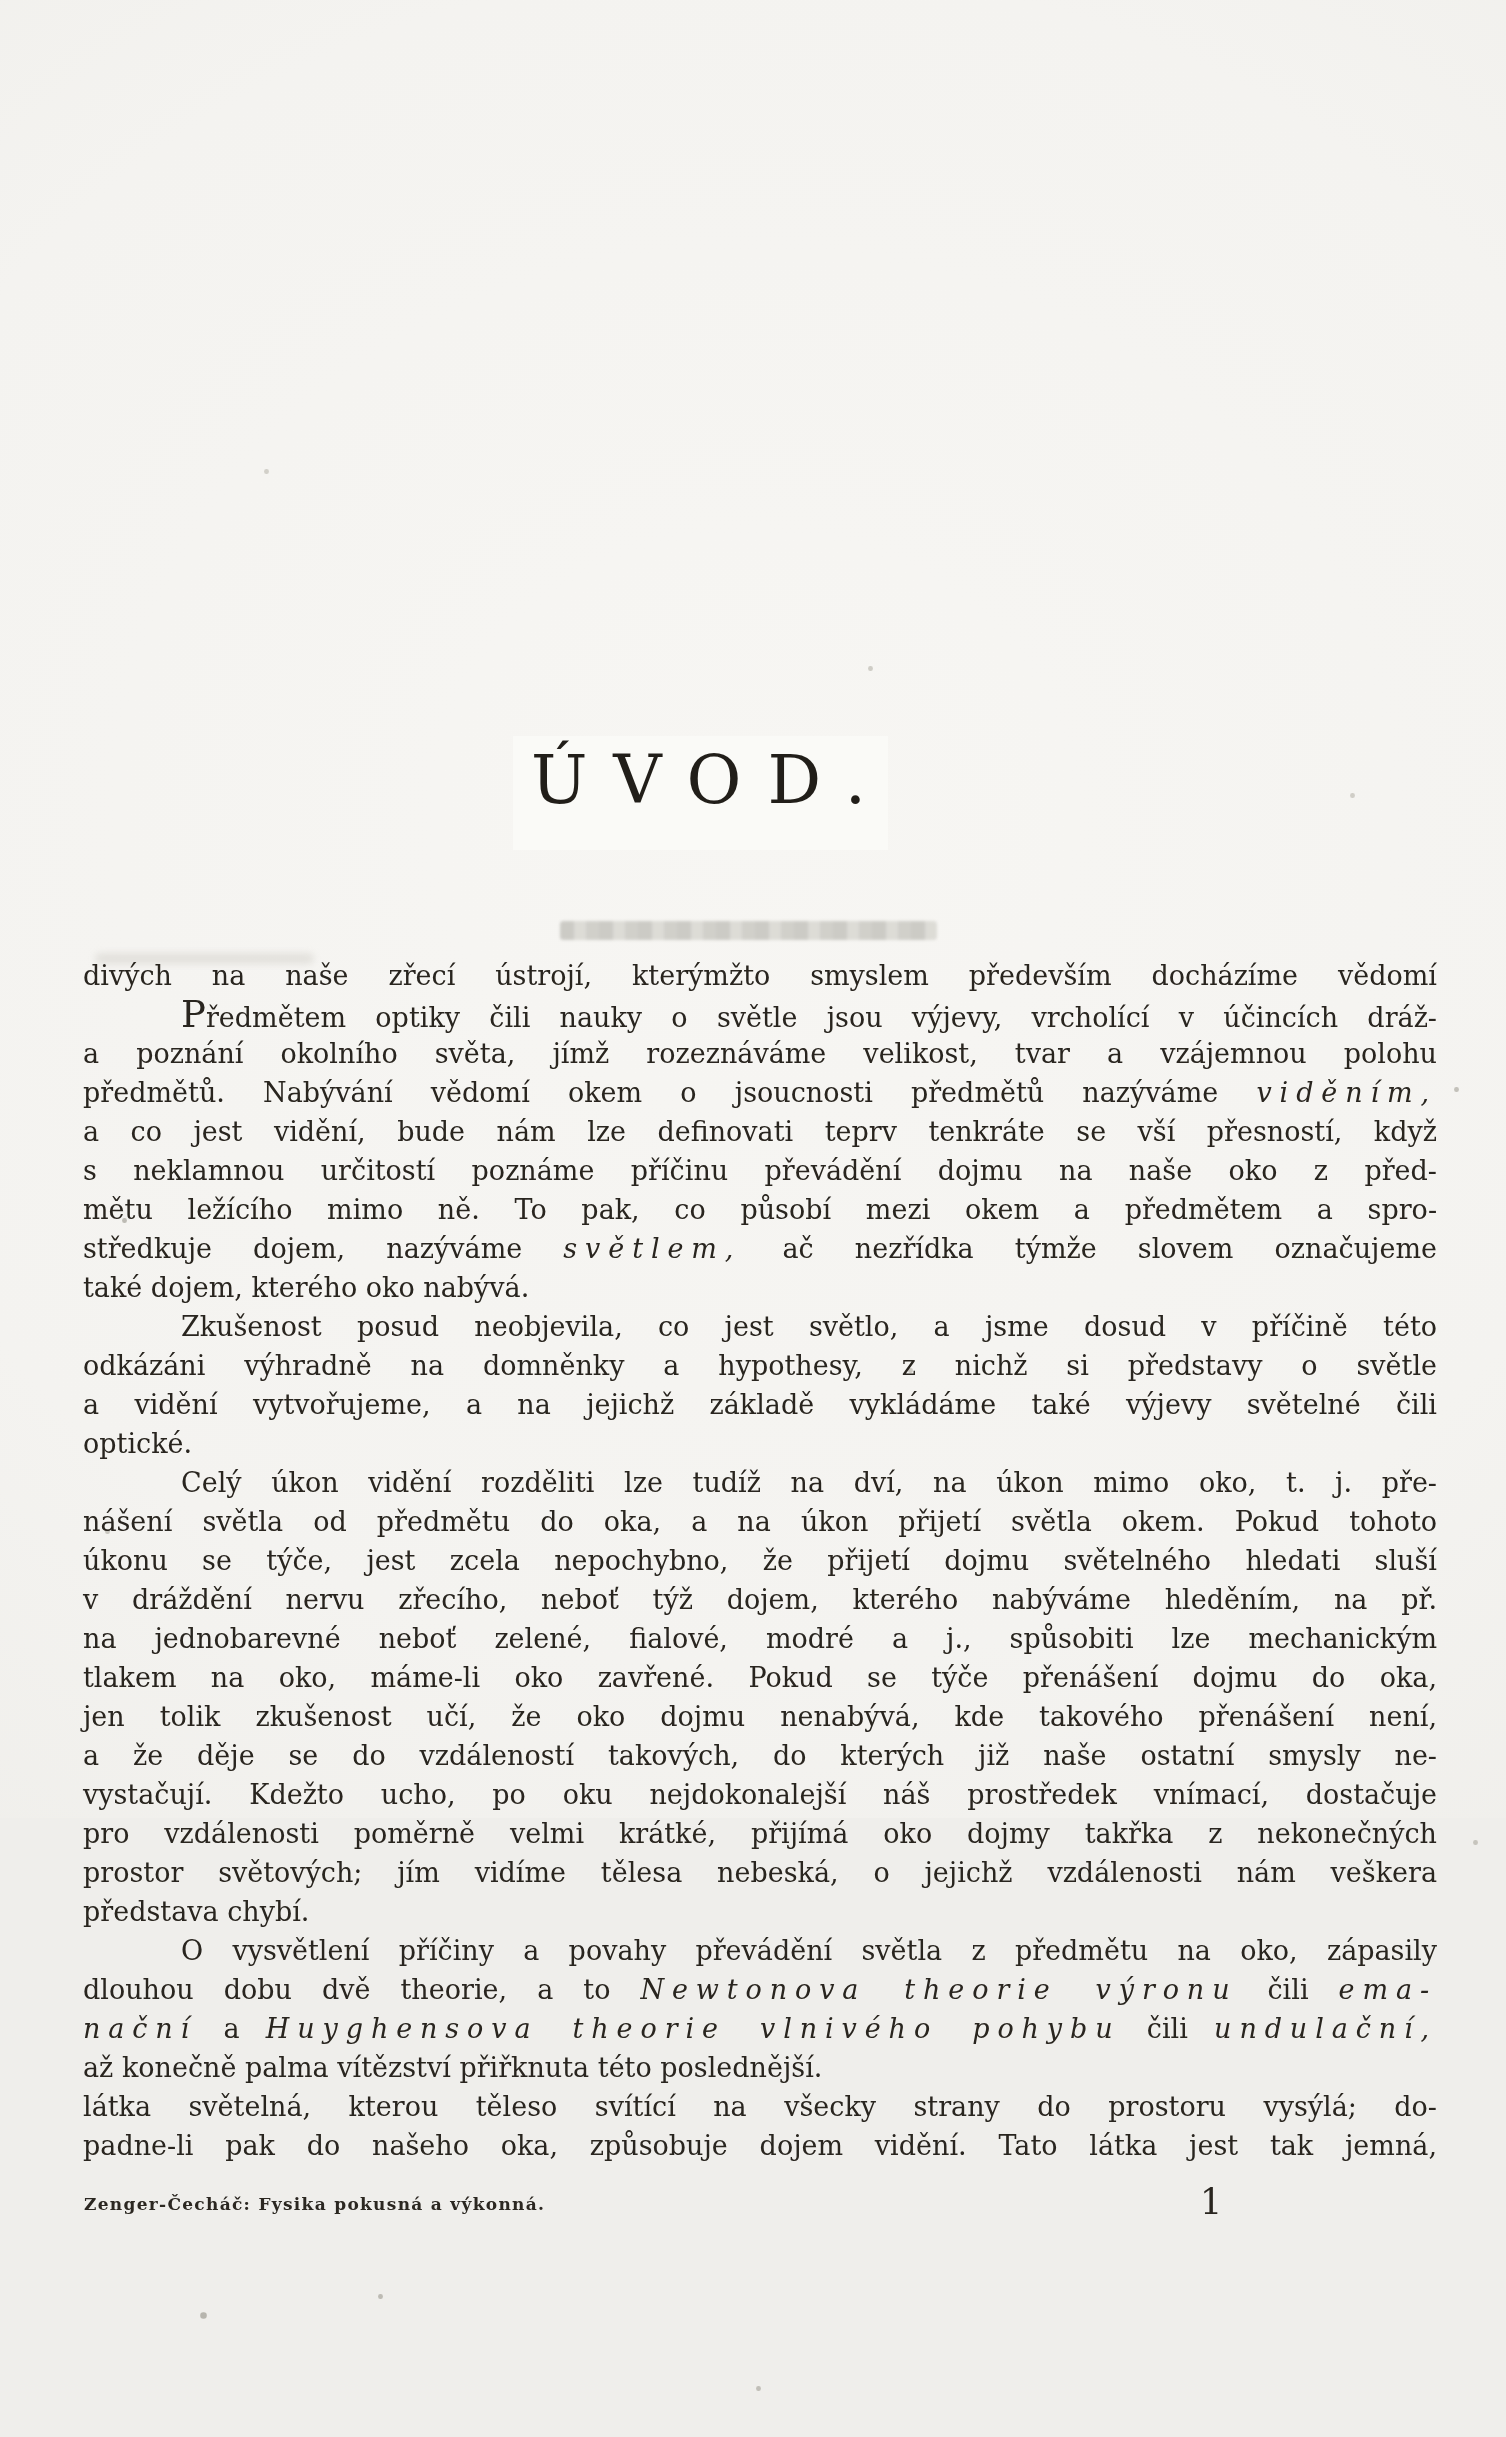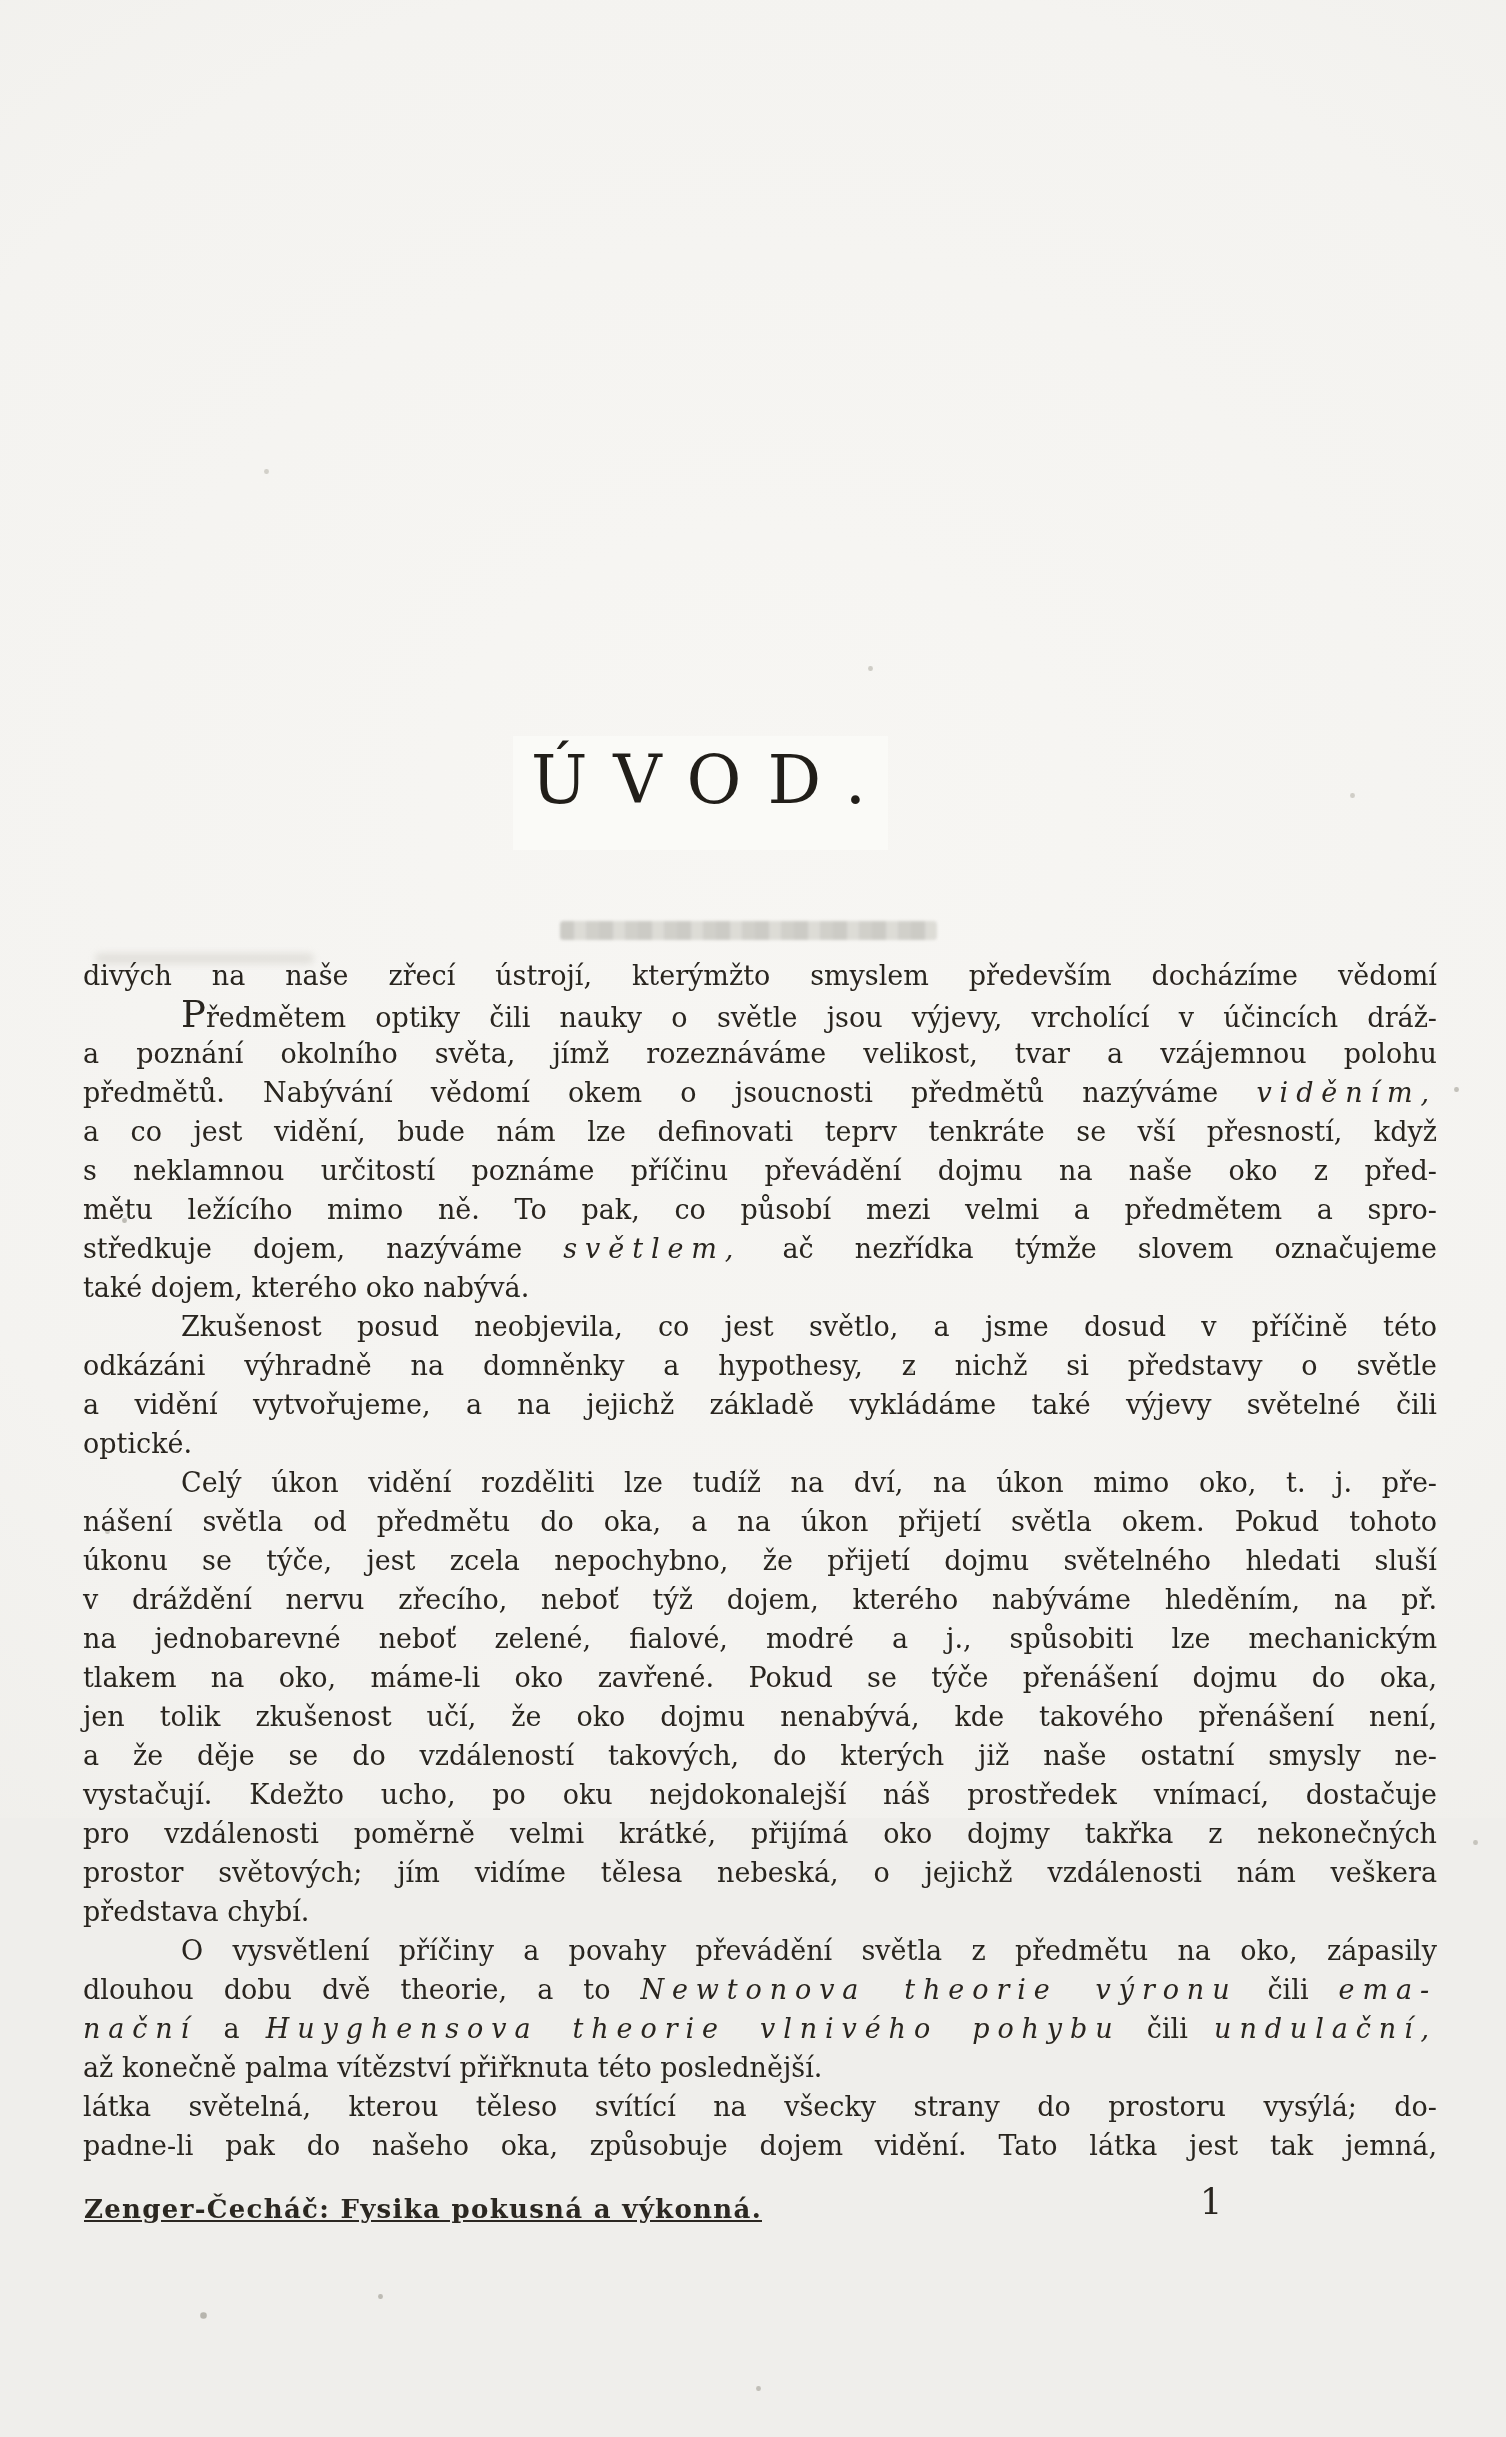--- a/index.html
+++ b/index.html
@@ -63,23 +63,22 @@
     text-align-last:justify;
     white-space:normal;
   }
   .line.end{text-align-last:left;}
   .line.indent{text-indent:98px;}
   .sp{letter-spacing:7.9px;font-style:italic;}
   .init{font-size:37px;}
   
   .footer-sig{
     position:absolute;left:84px;top:2194px;
-    font-size:26px;font-weight:bold;letter-spacing:1.3px;
+    font-size:17px;font-weight:bold;letter-spacing:1.3px;
     color:#2b2721;
-    text-decoration:underline;
   }
   .page-num{
     position:absolute;left:1200px;top:2182px;
     font-size:35px;color:#29251f;
   }
 </style>
 </head>
 <body>
 
 <div class="page">
@@ -92,21 +91,21 @@
   <div class="speckles"></div>
 
   <div class="body-text">
       <div>
         <div class="line">divých na naše zřecí ústrojí, kterýmžto smyslem především docházíme vědomí</div>
         <div class="line indent"><span class="init">P</span>ředmětem optiky čili nauky o světle jsou výjevy, vrcholící v účincích dráž-</div>
         <div class="line">a poznání okolního světa, jímž rozeznáváme velikost, tvar a vzájemnou polohu</div>
         <div class="line">předmětů. Nabývání vědomí okem o jsoucnosti předmětů nazýváme <span class="sp">viděním,</span></div>
         <div class="line">a co jest vidění, bude nám lze definovati teprv tenkráte se vší přesností, když</div>
         <div class="line">s neklamnou určitostí poznáme příčinu převádění dojmu na naše oko z před-</div>
-        <div class="line">mětu ležícího mimo ně. To pak, co působí mezi velmi a předmětem a spro-</div>
+        <div class="line">mětu ležícího mimo ně. To pak, co působí mezi okem a předmětem a spro-</div>
         <div class="line">středkuje dojem, nazýváme <span class="sp">světlem,</span> ač nezřídka týmže slovem označujeme</div>
         <div class="line end">také dojem, kterého oko nabývá.</div>
       </div>
       <div>
         <div class="line indent">Zkušenost posud neobjevila, co jest světlo, a jsme dosud v příčině této</div>
         <div class="line">odkázáni výhradně na domněnky a hypothesy, z nichž si představy o světle</div>
         <div class="line">a vidění vytvořujeme, a na jejichž základě vykládáme také výjevy světelné čili</div>
         <div class="line end">optické.</div>
       </div>
       <div>

